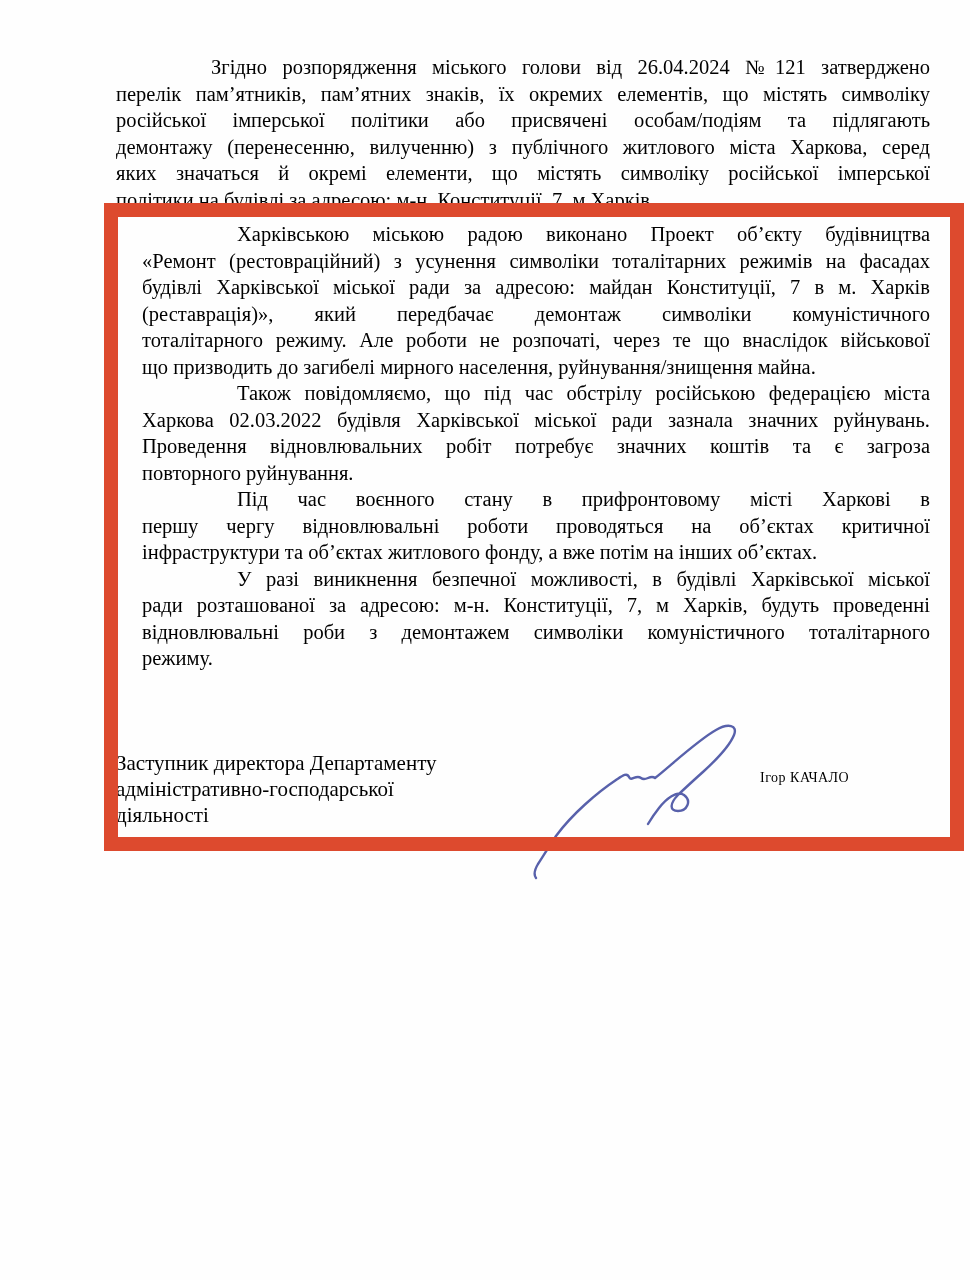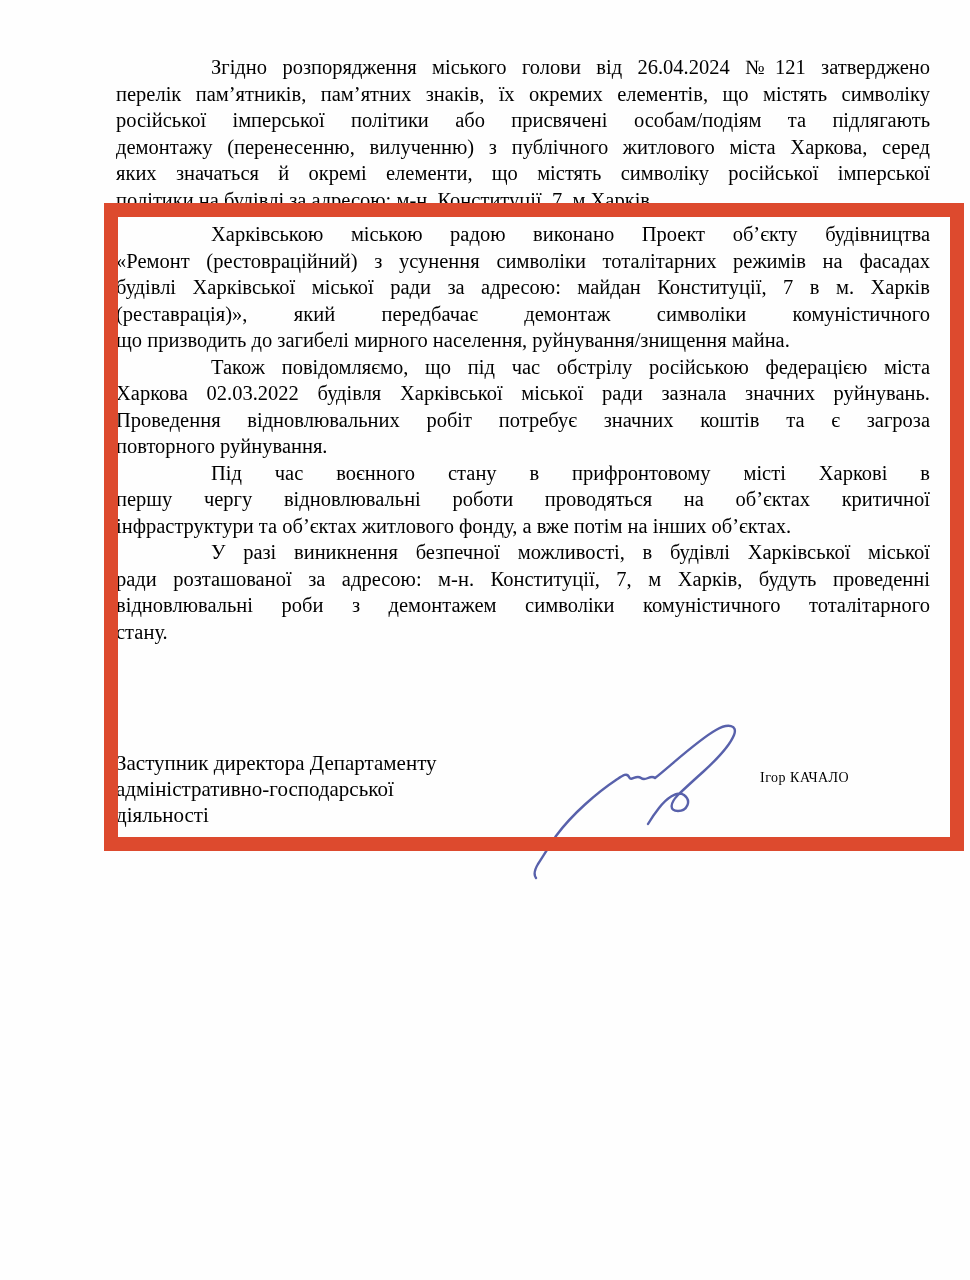--- a/index.html
+++ b/index.html
@@ -20,21 +20,21 @@
   .text-flow {
     position: absolute;
     left: 116px;
     top: 54px;
     width: 814px;
     font-size: 20.5px;
     line-height: 26.5px;
     z-index: 1;
   }
   .para { margin: 0; }
-  .para + .para { margin-top: 0; }
+  .para + .para { margin-top: 0; margin-left: 26px; }
   .para:nth-child(2) { margin-top: 8px; } 
   .line {
     text-align: justify;
     text-align-last: justify;
     height: 26.5px;
     overflow: visible;
     white-space: normal;
   }
   .line.first { text-indent: 95px; }
   .line.last  { text-align-last: left; }
@@ -90,38 +90,39 @@
         <div class="line">російської імперської політики або присвячені особам/подіям та підлягають</div>
         <div class="line">демонтажу (перенесенню, вилученню) з публічного житлового міста Харкова, серед</div>
         <div class="line">яких значаться й окремі елементи, що містять символіку російської імперської</div>
         <div class="line last">політики на будівлі за адресою: м-н. Конституції, 7, м Харків.</div>
       </div>
       <div class="para">
         <div class="line first">Харківською міською радою виконано Проект об’єкту будівництва</div>
         <div class="line">«Ремонт (рестовраційний) з усунення символіки тоталітарних режимів на фасадах</div>
         <div class="line">будівлі Харківської міської ради за адресою: майдан Конституції, 7 в м. Харків</div>
         <div class="line">(реставрація)», який передбачає демонтаж символіки комуністичного</div>
+        <div class="line">тоталітарного режиму. Але роботи не розпочаті, через те що внаслідок військової</div>
         <div class="line last">що призводить до загибелі мирного населення, руйнування/знищення майна.</div>
       </div>
       <div class="para">
         <div class="line first">Також повідомляємо, що під час обстрілу російською федерацією міста</div>
         <div class="line">Харкова 02.03.2022 будівля Харківської міської ради зазнала значних руйнувань.</div>
         <div class="line">Проведення відновлювальних робіт потребує значних коштів та є загроза</div>
         <div class="line last">повторного руйнування.</div>
       </div>
       <div class="para">
         <div class="line first">Під час воєнного стану в прифронтовому місті Харкові в</div>
         <div class="line">першу чергу відновлювальні роботи проводяться на об’єктах критичної</div>
         <div class="line last">інфраструктури та об’єктах житлового фонду, а вже потім на інших об’єктах.</div>
       </div>
       <div class="para">
         <div class="line first">У разі виникнення безпечної можливості, в будівлі Харківської міської</div>
         <div class="line">ради розташованої за адресою: м-н. Конституції, 7, м Харків, будуть проведенні</div>
         <div class="line">відновлювальні роби з демонтажем символіки комуністичного тоталітарного</div>
-        <div class="line last">стану.</div>
+        <div class="line last">режиму.</div>
       </div>
     </div>
 
   <div class="red-box" id="red-box" style="border-color: rgb(221, 74, 46);"></div>
 
   <svg class="signature-svg" viewBox="0 0 300 210" aria-hidden="true">
     <path id="sig-path" d="M 38 174
          C 42 168, 48 158, 56 146
          C 72 124, 98 102, 116 90
          C 122 86, 127 82, 129 87

